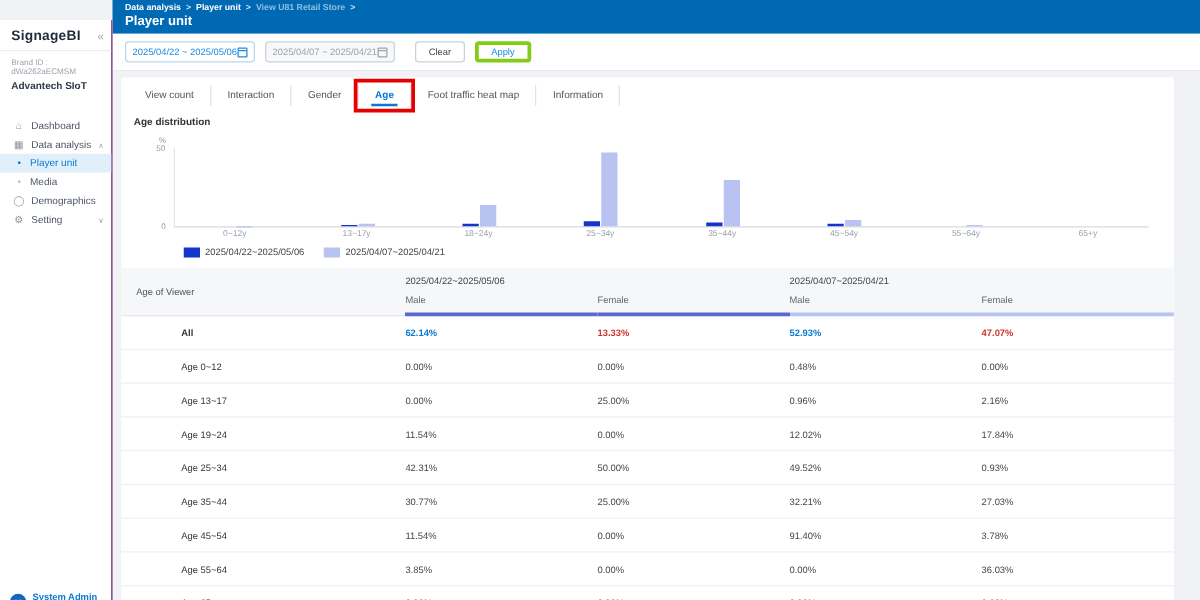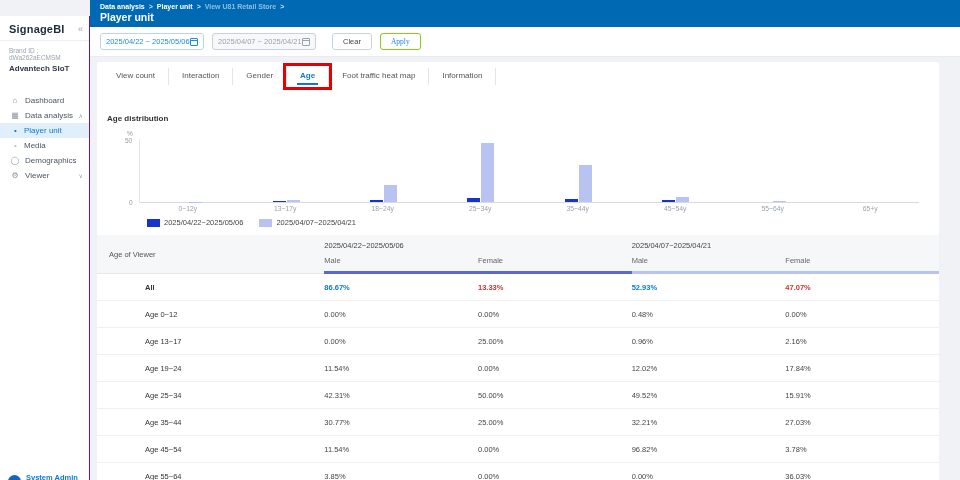--- a/index.html
+++ b/index.html
@@ -38,34 +38,34 @@
   .page-title { font-size:10.5px; font-weight:bold; margin-top:1px; }
 
   .filterbar { height:30px; background:#ffffff; border-bottom:1px solid #e9ebee; display:flex; align-items:center; padding:0 10px; gap:8px; }
   .date-input { display:flex; align-items:center; justify-content:space-between; width:104px; height:17px; border:1px solid #c9d2da; border-radius:3px; padding:0 5px; font-size:7.5px; cursor:pointer; background:#fff; }
   .date-input.primary { color:#1f8ae0; border-color:#bcd4e8; }
   .date-input.disabled { color:#9aa3ad; background:#f7f8f9; cursor:default; }
   .cal-icon { width:8px; height:8px; border:1px solid currentColor; border-radius:1px; position:relative; flex:0 0 auto; }
   .cal-icon::before { content:""; position:absolute; left:0; right:0; top:1.5px; border-top:1px solid currentColor; }
   .btn { height:17px; border-radius:3px; background:#fff; font-size:7.5px; padding:0 10px; cursor:pointer; font-family:inherit; }
   .btn-clear { border:1px solid #c9d2da; color:#444; margin-left:8px; }
-  .btn-apply { border:1px solid #84cc16; color:#1f8ae0;font-family:Liberation Serif, serif; }
+  .btn-apply { border:3px solid #84cc16; color:#1f8ae0; }
 
   .content { position:absolute; top:57px; left:0; right:0; bottom:0; background:#f0f2f5; padding:5px 21px 0 7px; }
   .card { background:#fff; border-radius:2px; min-height:402px; padding-bottom:2px; }
 
   
   .tabs { display:flex; align-items:flex-end; padding:6px 0 0 6px; }
   .tab { position:relative; padding:3px 13px 5px 13px; font-size:8px; color:#555; border-right:1px solid #e2e4e8; cursor:pointer; white-space:nowrap; }
   .tab.active { color:#0a7ad1; font-weight:bold; }
   .tab.active .tab-underline { position:absolute; left:10px; right:10px; bottom:0; height:2px; background:#0a7ad1; }
   .annotation-box { position:absolute; left:-4px; right:-4px; top:-5px; bottom:-5px; border:3px solid #e60000; pointer-events:none; z-index:6; }
 
   
-  .chart-section { padding:8px 12px 0 10px;margin-top:21px; }
+  .chart-section { padding:8px 12px 0 10px; }
   .chart-title { font-size:8px; font-weight:bold; color:#333; }
   .chart-wrap { position:relative; margin-top:16px; padding-left:32px; padding-right:8px; }
   .ylabel-pct { position:absolute; left:20px; top:-9px; font-size:6.5px; color:#999; }
   .ytick-50 { position:absolute; left:18px; top:-2px; font-size:6.5px; color:#999; }
   .ytick-0 { position:absolute; left:22px; bottom:-3px; font-size:6.5px; color:#999; }
   .plot { position:relative; height:64px; border-left:1px solid #e3e5e8; border-bottom:1px solid #d8dadd; display:flex; align-items:flex-end; }
   .cat-group { flex:1; height:100%; display:flex; align-items:flex-end; justify-content:center; gap:1px; }
   .bar { width:13px; }
   .xlabels { display:flex; padding-left:32px; padding-right:8px; margin-top:2px; }
   .xlabel { flex:1; text-align:center; font-size:6.8px; color:#9aa3ad; }
@@ -120,21 +120,21 @@
       <div class="menu-sub">
         <span class="bullet">•</span>
         <span>Media</span>
       </div>
       <div class="menu-item">
         <span class="mi-icon">◯</span>
         <span class="mi-label">Demographics</span>
       </div>
       <div class="menu-item">
         <span class="mi-icon">⚙</span>
-        <span class="mi-label">Viewer</span>
+        <span class="mi-label">Setting</span>
         <span class="mi-chevron">∨</span>
       </div>
     </div>
     <div class="user-block">
       <span class="avatar">SA</span>
       <span>
         <div class="user-name">System Admin</div>
         <div class="user-role">Admin</div>
       </span>
     </div>
@@ -248,21 +248,21 @@
             <div class="th-group" style="grid-column:2 / 4; grid-row:1;">2025/04/22~2025/05/06</div>
             <div class="th-group" style="grid-column:4 / 6; grid-row:1;">2025/04/07~2025/04/21</div>
             <div class="th-sub u-dark" style="grid-column:2; grid-row:2;">Male</div>
             <div class="th-sub u-dark" style="grid-column:3; grid-row:2;">Female</div>
             <div class="th-sub u-light" style="grid-column:4; grid-row:2;">Male</div>
             <div class="th-sub u-light" style="grid-column:5; grid-row:2;">Female</div>
           </div>
           <div id="table-body">
               <div class="t-row bold colored">
                 <div class="rlabel">All</div>
-                <div class="v0">86.67%</div>
+                <div class="v0">62.14%</div>
                 <div class="v1">13.33%</div>
                 <div class="v2">52.93%</div>
                 <div class="v3">47.07%</div>
               </div>
               <div class="t-row">
                 <div class="rlabel">Age 0~12</div>
                 <div class="v0">0.00%</div>
                 <div class="v1">0.00%</div>
                 <div class="v2">0.48%</div>
                 <div class="v3">0.00%</div>
@@ -279,34 +279,34 @@
                 <div class="v0">11.54%</div>
                 <div class="v1">0.00%</div>
                 <div class="v2">12.02%</div>
                 <div class="v3">17.84%</div>
               </div>
               <div class="t-row">
                 <div class="rlabel">Age 25~34</div>
                 <div class="v0">42.31%</div>
                 <div class="v1">50.00%</div>
                 <div class="v2">49.52%</div>
-                <div class="v3">15.91%</div>
+                <div class="v3">0.93%</div>
               </div>
               <div class="t-row">
                 <div class="rlabel">Age 35~44</div>
                 <div class="v0">30.77%</div>
                 <div class="v1">25.00%</div>
                 <div class="v2">32.21%</div>
                 <div class="v3">27.03%</div>
               </div>
               <div class="t-row">
                 <div class="rlabel">Age 45~54</div>
                 <div class="v0">11.54%</div>
                 <div class="v1">0.00%</div>
-                <div class="v2">96.82%</div>
+                <div class="v2">91.40%</div>
                 <div class="v3">3.78%</div>
               </div>
               <div class="t-row">
                 <div class="rlabel">Age 55~64</div>
                 <div class="v0">3.85%</div>
                 <div class="v1">0.00%</div>
                 <div class="v2">0.00%</div>
                 <div class="v3">36.03%</div>
               </div>
               <div class="t-row">

